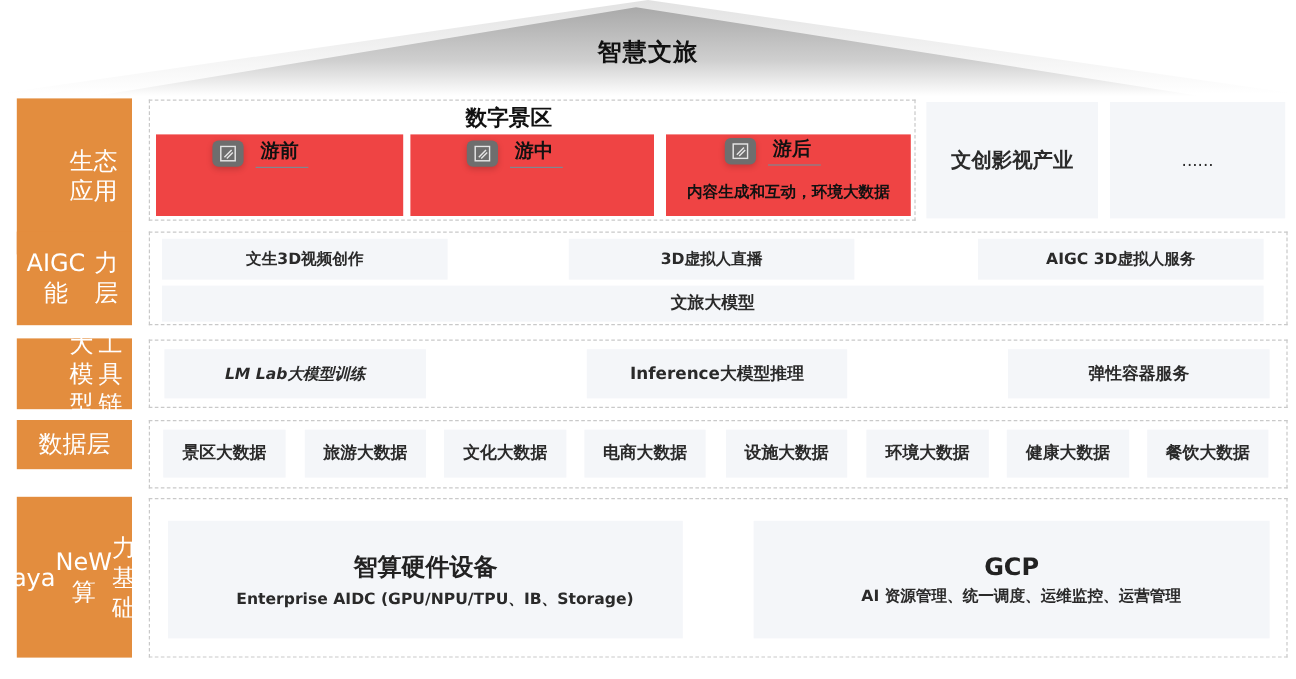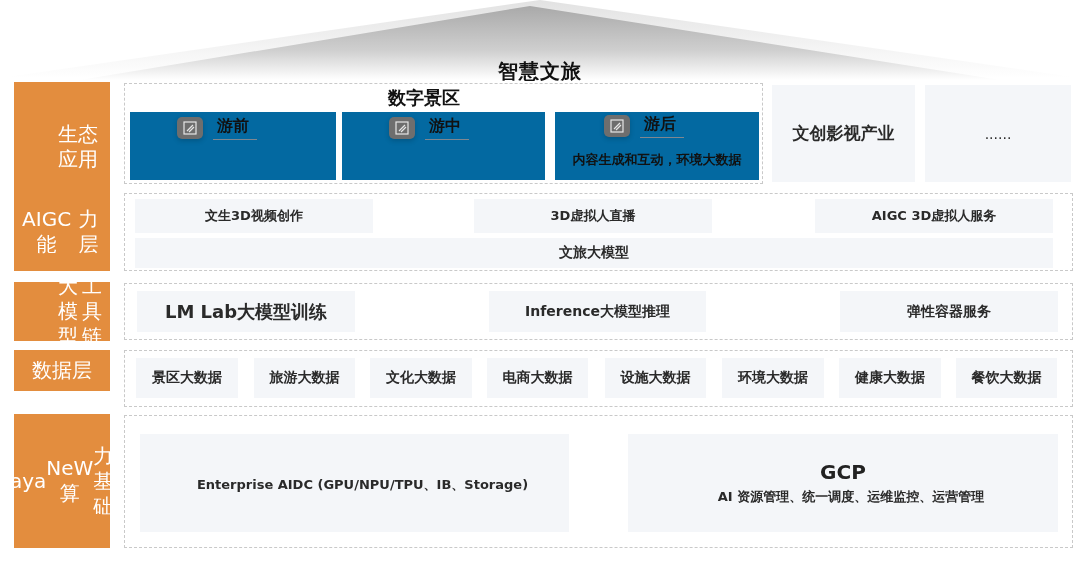--- a/index.html
+++ b/index.html
@@ -2,33 +2,33 @@
 <html><head>
 <meta charset="utf-8">
 <style>
   * { box-sizing: border-box; margin: 0; padding: 0; }
   html, body { width: 1080px; height: 566px; background: #ffffff; overflow: hidden; }
   body { position: relative; font-family: "DejaVu Sans", "Liberation Sans", sans-serif; color: #1f1f1f; }
 
   .roof { position: absolute; left: 0; top: 0; width: 1080px; height: 80px; }
   .roof svg { position: absolute; left: 0; top: 0; }
   .roof-title { position: absolute; left: 0; width: 1080px; top: 30px; text-align: center;
-    font-size: 20px; font-weight: bold; color: #111; letter-spacing: 1px; margin-top: 28px; }
+    font-size: 20px; font-weight: bold; color: #111; letter-spacing: 1px; }
 
   .label { position: absolute; left: 14px; width: 96px; background: #e38d3e; color: #fff;
     display: flex; align-items: center; justify-content: center; text-align: center;
     font-size: 20px; line-height: 25px; padding: 0 6px; }
 
   .dash { position: absolute; border: 1px dashed #c9c9c9; }
   .tile { position: absolute; background: #f4f6f9; display: flex; align-items: center; justify-content: center;
     font-weight: bold; color: #2a2a2a; font-size: 14px; text-align: center; }
 
   .sec-title { position: absolute; font-size: 18px; font-weight: bold; color: #111; text-align: center; }
 
-  .phase { position: absolute; background: #0369a1; }
+  .phase { position: absolute; background: #ef4444; }
   .phase-head { position: absolute; display: flex; align-items: center; }
   .phase-icon { width: 26px; height: 22px; border-radius: 5px; background: #6e6e6e;
     box-shadow: 0 2px 5px rgba(0,0,0,0.18); display: flex; align-items: center; justify-content: center; }
   .phase-name { font-size: 16px; font-weight: bold; color: #111; margin-left: 10px; padding: 0 8px 2px 4px;
     border-bottom: 1.5px solid #7f8790; }
   .phase-desc { position: absolute; left: 0; right: 0; text-align: center; font-size: 13px; font-weight: bold; color: #111; }
 
   .big-title { font-size: 20px; font-weight: bold; color: #222; }
   .big-sub { font-size: 13px; font-weight: bold; color: #2a2a2a; margin-top: 4px; margin-left: 16px; }
   .big-tile { flex-direction: column; }
@@ -110,21 +110,21 @@
 <div class="tile" style="left:474px;top:199px;width:238px;height:34px;font-size:13px;">3D虚拟人直播</div>
 <div class="tile" style="left:815px;top:199px;width:238px;height:34px;font-size:13px;">AIGC 3D虚拟人服务</div>
 <div class="tile" style="left:135px;top:238px;width:918px;height:30px;font-size:14px;">文旅大模型</div>
 
 <div class="label" style="top:282px;height:59px;padding-left:42px;">
   <span>大模型</span>
     <br>
   <span>工具链</span>
 </div>
 <div class="dash" style="left:124px;top:283px;width:949px;height:57px;"></div>
-<div class="tile" style="left:137px;top:291px;width:218px;height:41px;font-size:18px;">LM Lab大模型训练</div>
+<div class="tile" style="left:137px;top:291px;width:218px;height:41px;font-size:13px;font-style:italic;">LM Lab大模型训练</div>
 <div class="tile" style="left:489px;top:291px;width:217px;height:41px;font-size:14px;">Inference大模型推理</div>
 <div class="tile" style="left:840px;top:291px;width:218px;height:41px;font-size:14px;">弹性容器服务</div>
 
 <div class="label" style="top:350px;height:41px;">数据层</div>
 <div class="dash" style="left:124px;top:350px;width:949px;height:57px;"></div>
 <div class="tile" style="left:136px;top:358px;width:102px;height:40px;">景区大数据</div>
 <div class="tile" style="left:254px;top:358px;width:101px;height:40px;">旅游大数据</div>
 <div class="tile" style="left:370px;top:358px;width:102px;height:40px;">文化大数据</div>
 <div class="tile" style="left:487px;top:358px;width:101px;height:40px;">电商大数据</div>
 <div class="tile" style="left:605px;top:358px;width:101px;height:40px;">设施大数据</div>
@@ -136,18 +136,19 @@
   <span>Alaya</span>
     <br>
   <span>NeW算</span>
     <br>
   <span>力基础</span>
     <br>
   <span>设施</span>
 </div>
 <div class="dash" style="left:124px;top:415px;width:949px;height:133px;"></div>
 <div class="tile big-tile" style="left:140px;top:434px;width:429px;height:98px;">
+  <div class="big-title">智算硬件设备</div>
   <div class="big-sub">Enterprise AIDC (GPU/NPU/TPU、IB、Storage)</div>
 </div>
 <div class="tile big-tile" style="left:628px;top:434px;width:430px;height:98px;">
   <div class="big-title">GCP</div>
   <div class="big-sub">AI 资源管理、统一调度、运维监控、运营管理</div>
 </div>
 
 </body></html>

